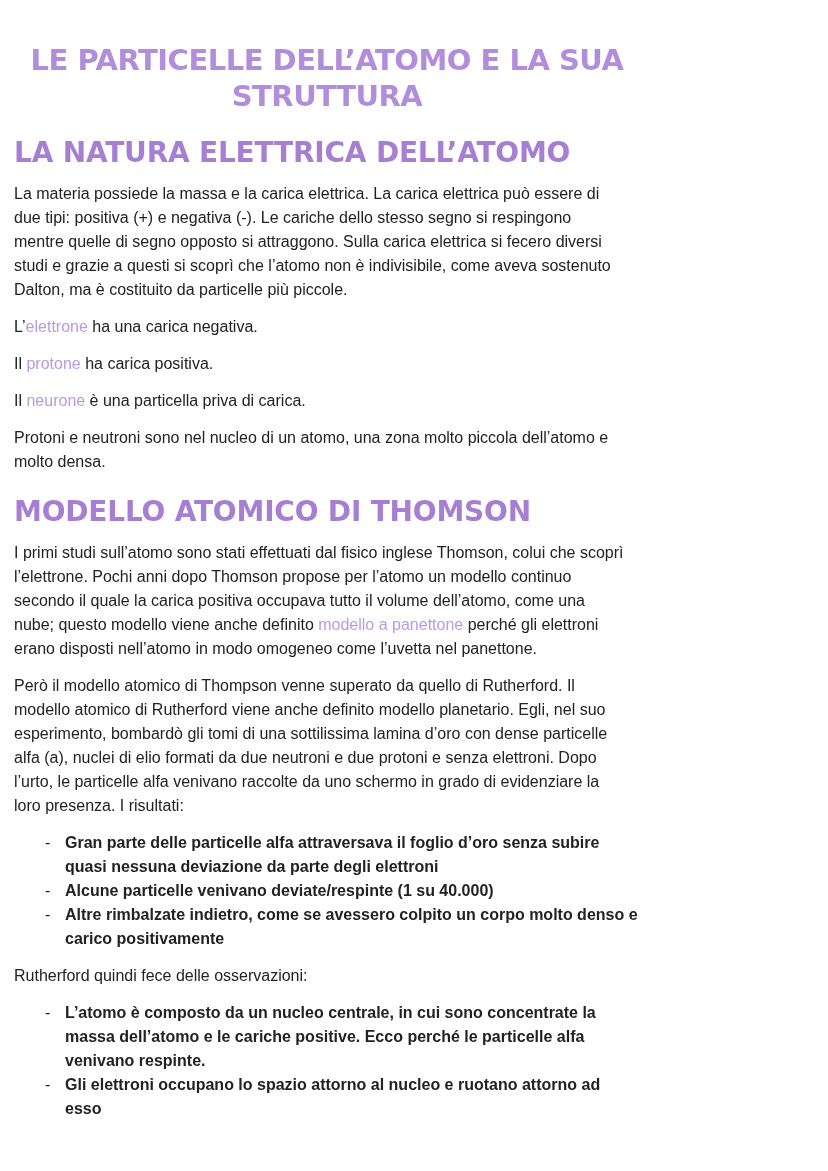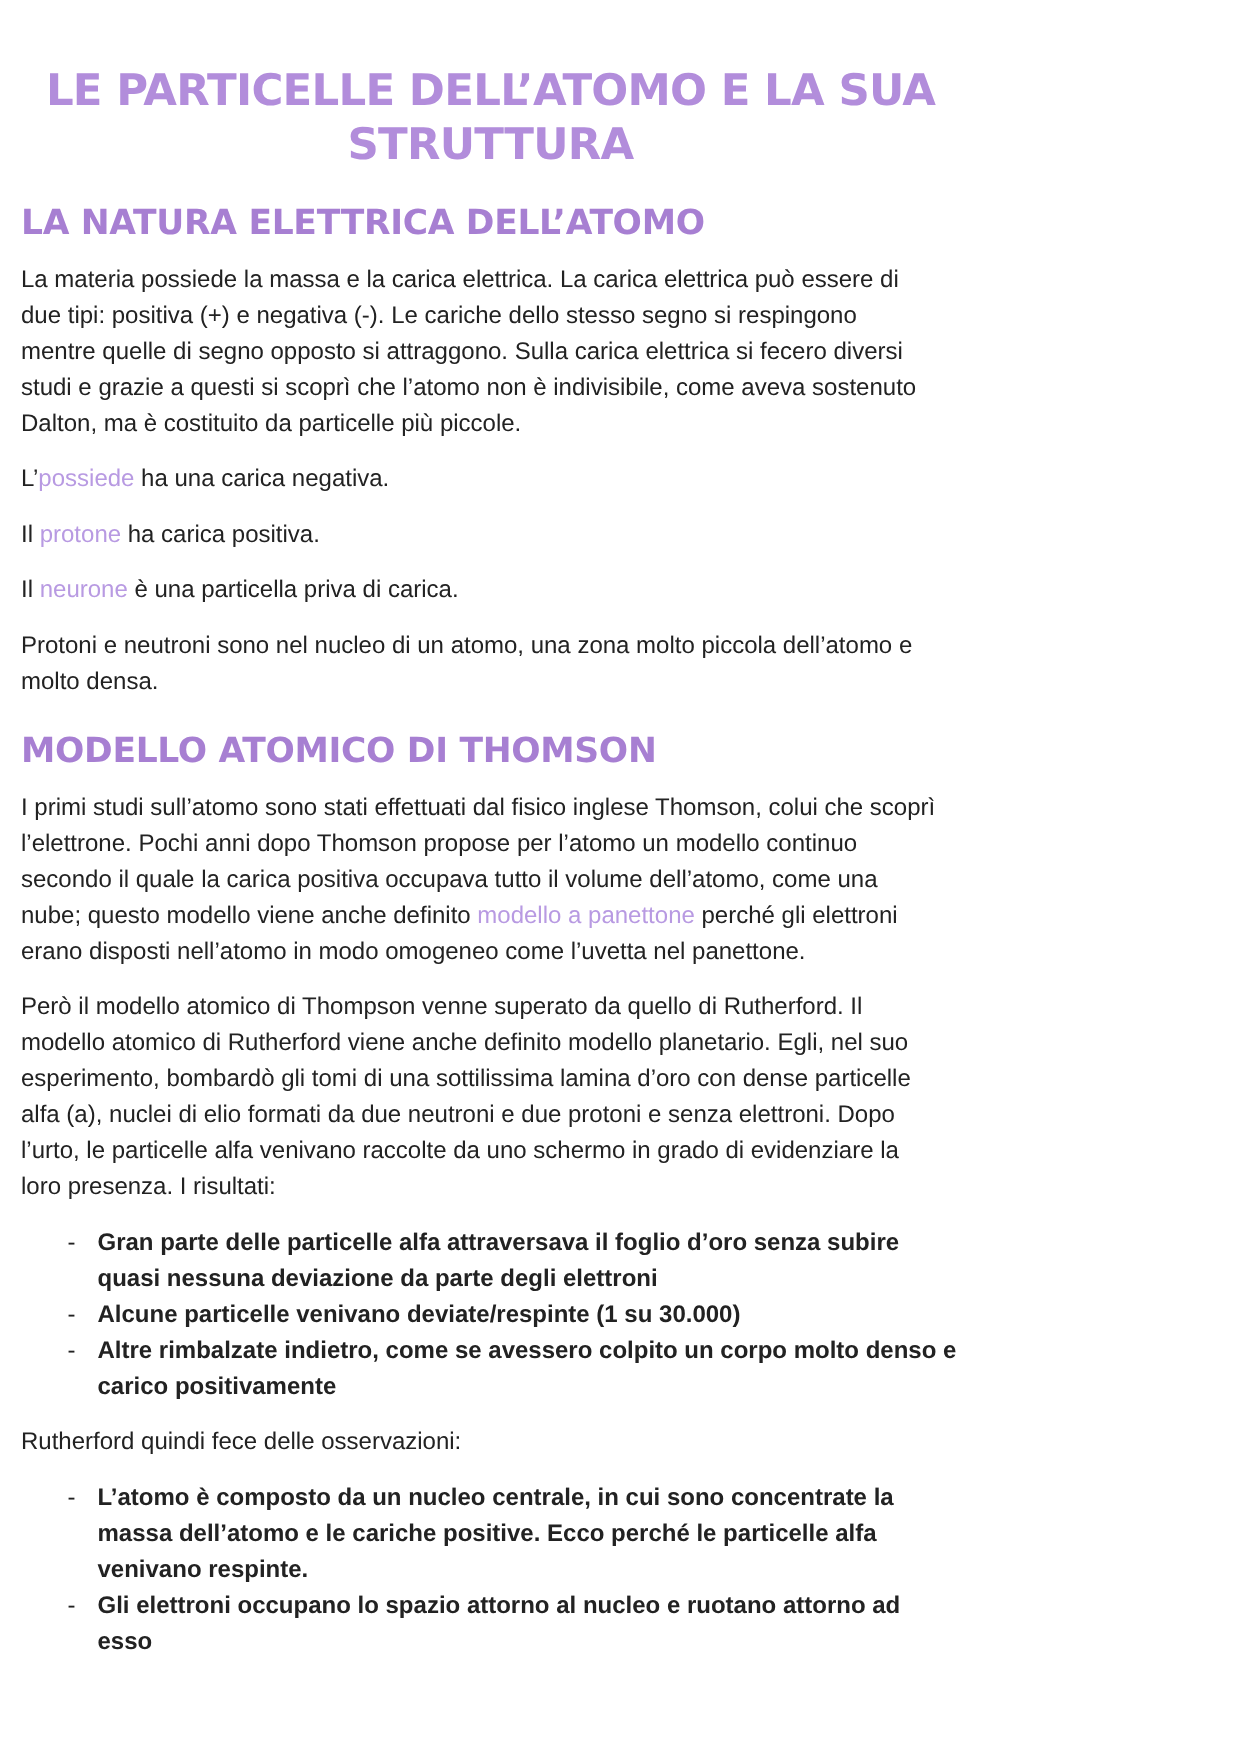--- a/index.html
+++ b/index.html
@@ -27,21 +27,21 @@
     font-size: 29px;
     letter-spacing: -0.5px;
     line-height: 1.25;
     margin: 0 0 4px 0;
     text-transform: uppercase;
   }
   h2{
     color: var(--heading);
     font-family: "DejaVu Sans", sans-serif;
     font-weight: 800;
-    font-size: 23px;
+    font-size: 28px;
     letter-spacing: -0.2px;
     margin: 21px 0 13px 0;
     text-transform: uppercase;
   }
   p{
     font-size: 16px;
     line-height: 24px;
     margin: 0 16px 13px 0;
   }
   .hl{ color: var(--highlight); }
@@ -67,41 +67,41 @@
 <div class="page">
 
   <h1 class="title">LE PARTICELLE DELL’ATOMO E LA SUA STRUTTURA</h1>
 
   <section>
     <h2>LA NATURA ELETTRICA DELL’ATOMO</h2>
     <p>La materia possiede la massa e la carica elettrica. La carica elettrica può essere di due tipi: positiva (+) e negativa (-). Le cariche dello stesso segno si respingono mentre quelle di segno opposto si attraggono. Sulla carica elettrica si fecero diversi studi e grazie a questi si scoprì che l’atomo non è indivisibile, come aveva sostenuto Dalton, ma è costituito da particelle più piccole.</p>
   </section>
 
   <section>
-    <p><span>L’</span><span class="hl">possiede</span><span> ha una carica negativa.</span></p>
+    <p><span>L’</span><span class="hl">elettrone</span><span> ha una carica negativa.</span></p>
     <p><span>Il </span><span class="hl">protone</span><span> ha carica positiva.</span></p>
     <p><span>Il </span><span class="hl">neurone</span><span> è una particella priva di carica.</span></p>
     <p>Protoni e neutroni sono nel nucleo di un atomo, una zona molto piccola dell’atomo e molto densa.</p>
   </section>
 
   <section>
     <h2>MODELLO ATOMICO DI THOMSON</h2>
     <p><span>I primi studi sull’atomo sono stati effettuati dal fisico inglese Thomson, colui che scoprì l’elettrone. Pochi anni dopo Thomson propose per l’atomo un modello continuo secondo il quale la carica positiva occupava tutto il volume dell’atomo, come una nube; questo modello viene anche definito </span><span class="hl">modello a panettone</span><span> perché gli elettroni erano disposti nell’atomo in modo omogeneo come l’uvetta nel panettone.</span></p>
   </section>
 
   <section>
     <p>Però il modello atomico di Thompson venne superato da quello di Rutherford. Il modello atomico di Rutherford viene anche definito modello planetario. Egli, nel suo esperimento, bombardò gli tomi di una sottilissima lamina d’oro con dense particelle alfa (a), nuclei di elio formati da due neutroni e due protoni e senza elettroni. Dopo l’urto, le particelle alfa venivano raccolte da uno schermo in grado di evidenziare la loro presenza. I risultati:</p>
     <ul class="dash-list">
       <li>
           <span class="dash">-</span>
           <span class="li-text">Gran parte delle particelle alfa attraversava il foglio d’oro senza subire quasi nessuna deviazione da parte degli elettroni</span>
         </li>
       <li>
           <span class="dash">-</span>
-          <span class="li-text">Alcune particelle venivano deviate/respinte (1 su 30.000)</span>
+          <span class="li-text">Alcune particelle venivano deviate/respinte (1 su 40.000)</span>
         </li>
       <li>
           <span class="dash">-</span>
           <span class="li-text">Altre rimbalzate indietro, come se avessero colpito un corpo molto denso e carico positivamente</span>
         </li>
     </ul>
     <p>Rutherford quindi fece delle osservazioni:</p>
     <ul class="dash-list">
       <li>
           <span class="dash">-</span>

